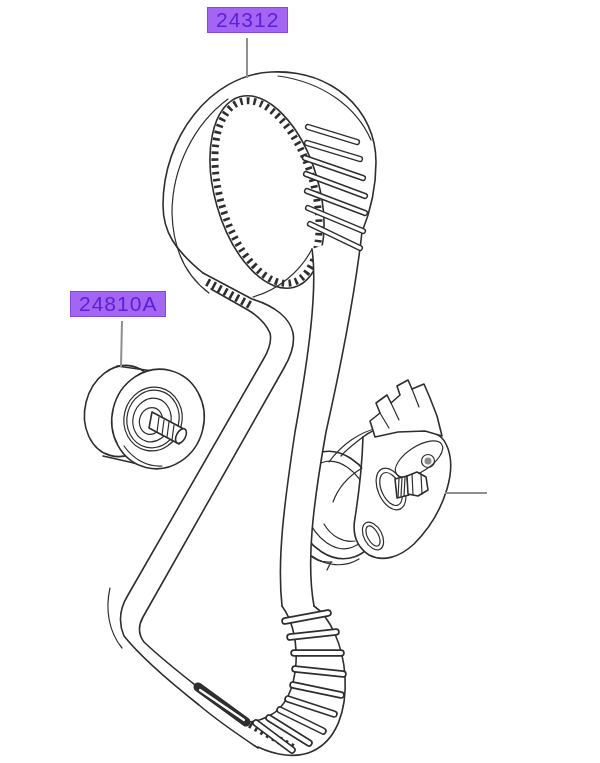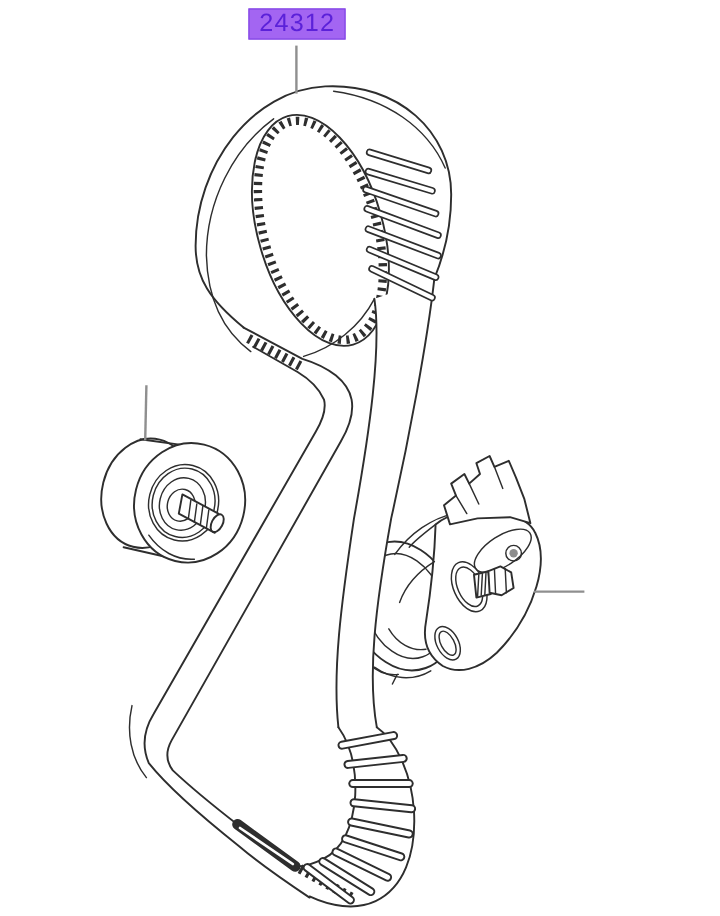--- a/index.html
+++ b/index.html
@@ -182,15 +182,16 @@
 
   <g>
     <path class="leader" d="M 247,38 L 247,78"></path>
     <path class="leader" d="M 122,321 L 121,367"></path>
     <path class="leader" d="M 445,493 L 487,493"></path>
   </g>
 </svg>
 
 <div class="part-label" style="left:207px;top:7px;">24312</div>
 
+<div class="part-label" style="left:70px;top:291px;">24810A</div>
 
 
 </div>
 
 </body></html>

